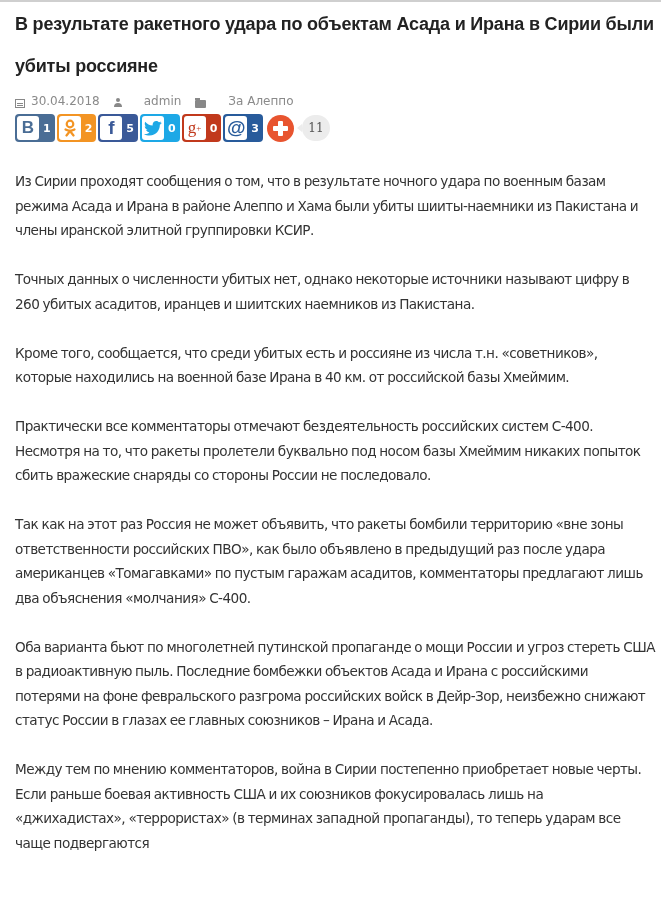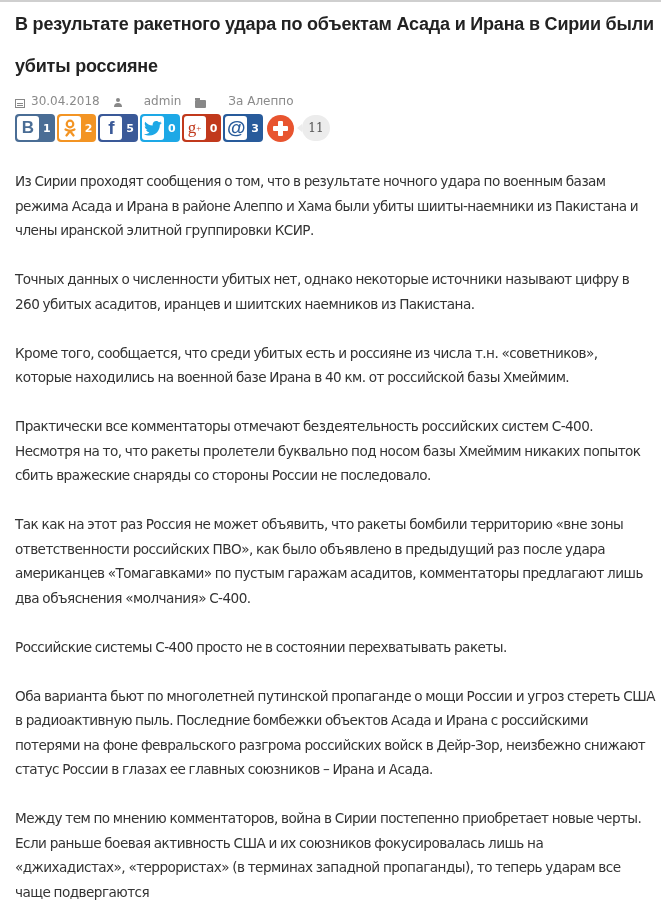--- a/index.html
+++ b/index.html
@@ -256,17 +256,16 @@
     </div>
     <div class="total-count">11</div>
   </div>
 
   <div class="body-text">
     <p>Из Сирии проходят сообщения о том, что в результате ночного удара по военным базам режима Асада и Ирана в районе Алеппо и Хама были убиты шииты-наемники из Пакистана и члены иранской элитной группировки КСИР.</p>
     <p>Точных данных о численности убитых нет, однако некоторые источники называют цифру в 260 убитых асадитов, иранцев и шиитских наемников из Пакистана.</p>
     <p>Кроме того, сообщается, что среди убитых есть и россияне из числа т.н. «советников», которые находились на военной базе Ирана в 40 км. от российской базы Хмеймим.</p>
     <p>Практически все комментаторы отмечают бездеятельность российских систем С-400. Несмотря на то, что ракеты пролетели буквально под носом базы Хмеймим никаких попыток сбить вражеские снаряды со стороны России не последовало.</p>
     <p>Так как на этот раз Россия не может объявить, что ракеты бомбили территорию «вне зоны ответственности российских ПВО», как было объявлено в предыдущий раз после удара американцев «Томагавками» по пустым гаражам асадитов, комментаторы предлагают лишь два объяснения «молчания» С-400.</p>
-    <p>Российские системы С-400 просто не в состоянии перехватывать ракеты.</p>
     <p>Оба варианта бьют по многолетней путинской пропаганде о мощи России и угроз стереть США в радиоактивную пыль. Последние бомбежки объектов Асада и Ирана с российскими потерями на фоне февральского разгрома российских войск в Дейр-Зор, неизбежно снижают статус России в глазах ее главных союзников – Ирана и Асада.</p>
     <p>Между тем по мнению комментаторов, война в Сирии постепенно приобретает новые черты. Если раньше боевая активность США и их союзников фокусировалась лишь на «джихадистах», «террористах» (в терминах западной пропаганды), то теперь ударам все чаще подвергаются</p>
   </div>
 </div>
 
 </body></html>

